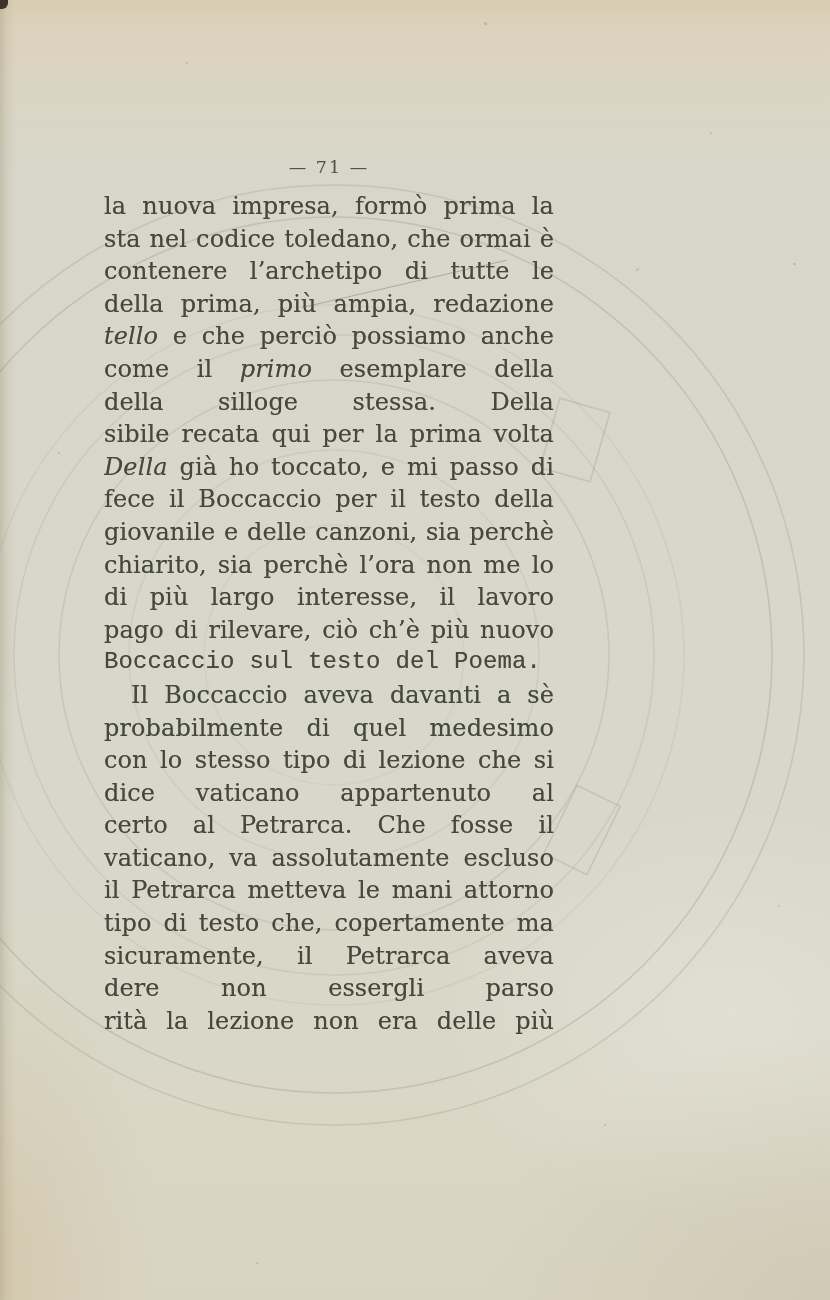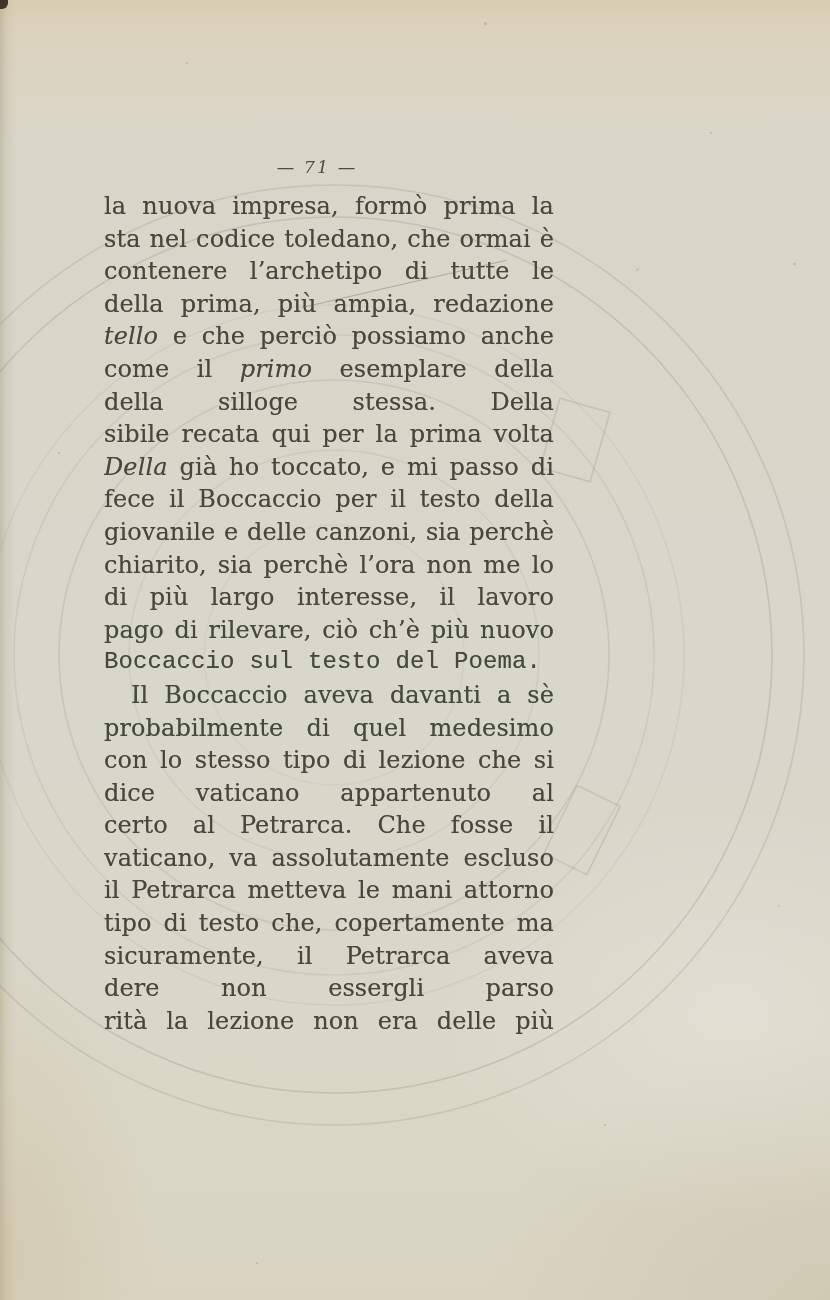--- a/index.html
+++ b/index.html
@@ -31,28 +31,27 @@
   
   .stamp {
     position: absolute;
     left: 0; top: 0;
     pointer-events: none;
   }
 
   
   .page-number {
     position: absolute;
-    left: 92px;
+    left: 104px;
     top: 157px;
     width: 450px;
     text-align: center;
     font-size: 17.5px;
     letter-spacing: 2px;
     color: #4b4e42;
-    font-style: italic;
   }
 
   
   .text-block {
     position: absolute;
     left: 104px;
     top: 190px;
     width: 450px;
     font-size: 24px;
     line-height: 32.6px;

